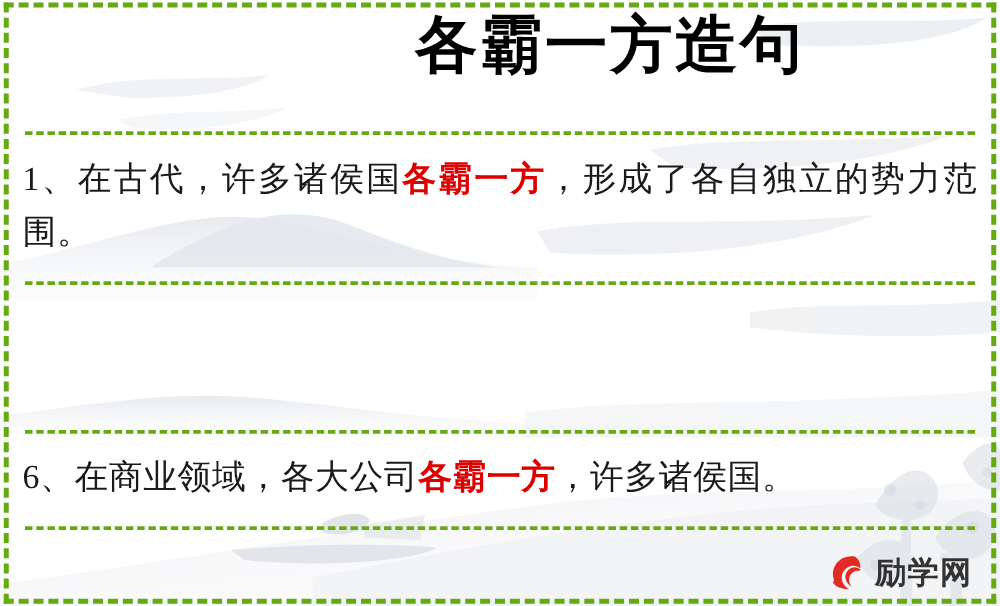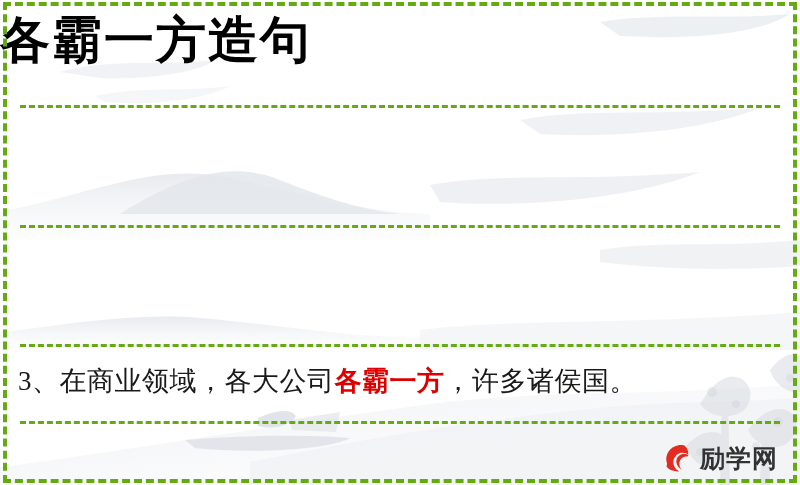--- a/index.html
+++ b/index.html
@@ -65,23 +65,23 @@
     border-top: 3px dashed #66aa11;
     z-index: 2;
   }
 
   
   #title {
     position: absolute;
     top: 12px;
     left: 0;
     width: 644px;
-    text-align: left;
-    z-index: 2;
-    font-family: Liberation Serif, serif;
+    text-align: right;
+    z-index: 2;
+    font-family: Liberation Mono, monospace;
     font-size: 50px;
     font-weight: bold;
     letter-spacing: 2px;
     color: #000000;
     line-height: 1.15;
     white-space: nowrap;
   }
 
   
   .sentence {
@@ -199,24 +199,27 @@
   <div class="frame-edge frame-left"></div>
   <div class="frame-edge frame-right"></div>
 
   <div id="title">各霸一方造句</div>
 
   <div class="separator" style="top:105px;"></div>
   <div class="separator" style="top:225px;"></div>
   <div class="separator" style="top:344px;"></div>
   <div class="separator" style="top:421px;"></div>
 
+  <div class="sentence" id="sentence-1">
+    <span>1、在古代，许多诸侯国</span><span class="kw">各霸一方</span><span>，形成了各自独立的势力范围。</span>
+  </div>
 
 
   <div class="sentence" id="sentence-3">
-    <span>3、在商业领域，各大公司</span><span class="kw">各霸一方</span><span>，许多诸侯国。</span>
+    <span>6、在商业领域，各大公司</span><span class="kw">各霸一方</span><span>，许多诸侯国。</span>
   </div>
 
   <div id="logo">
     <span id="logo-mark">
       <svg viewBox="0 0 34 34" xmlns="http://www.w3.org/2000/svg">
         <path d="M24.2 4.4 C18.4 3.2 12.0 5.6 8.6 10.6 C5.0 15.8 5.6 22.8 10.0 27.2
                  C12.4 29.6 15.8 30.8 19.2 30.4 C15.6 28.4 13.2 24.8 13.4 20.8
                  C13.6 16.4 16.8 12.6 21.0 11.8 C23.6 11.3 26.2 12.0 28.2 13.6
                  C28.6 10.0 27.2 6.4 24.2 4.4 Z" fill="#e2231a"></path>
         <path d="M28.6 14.8 C26.6 12.9 23.6 12.3 21.0 13.4 C17.8 14.8 15.9 18.2 16.4 21.6

